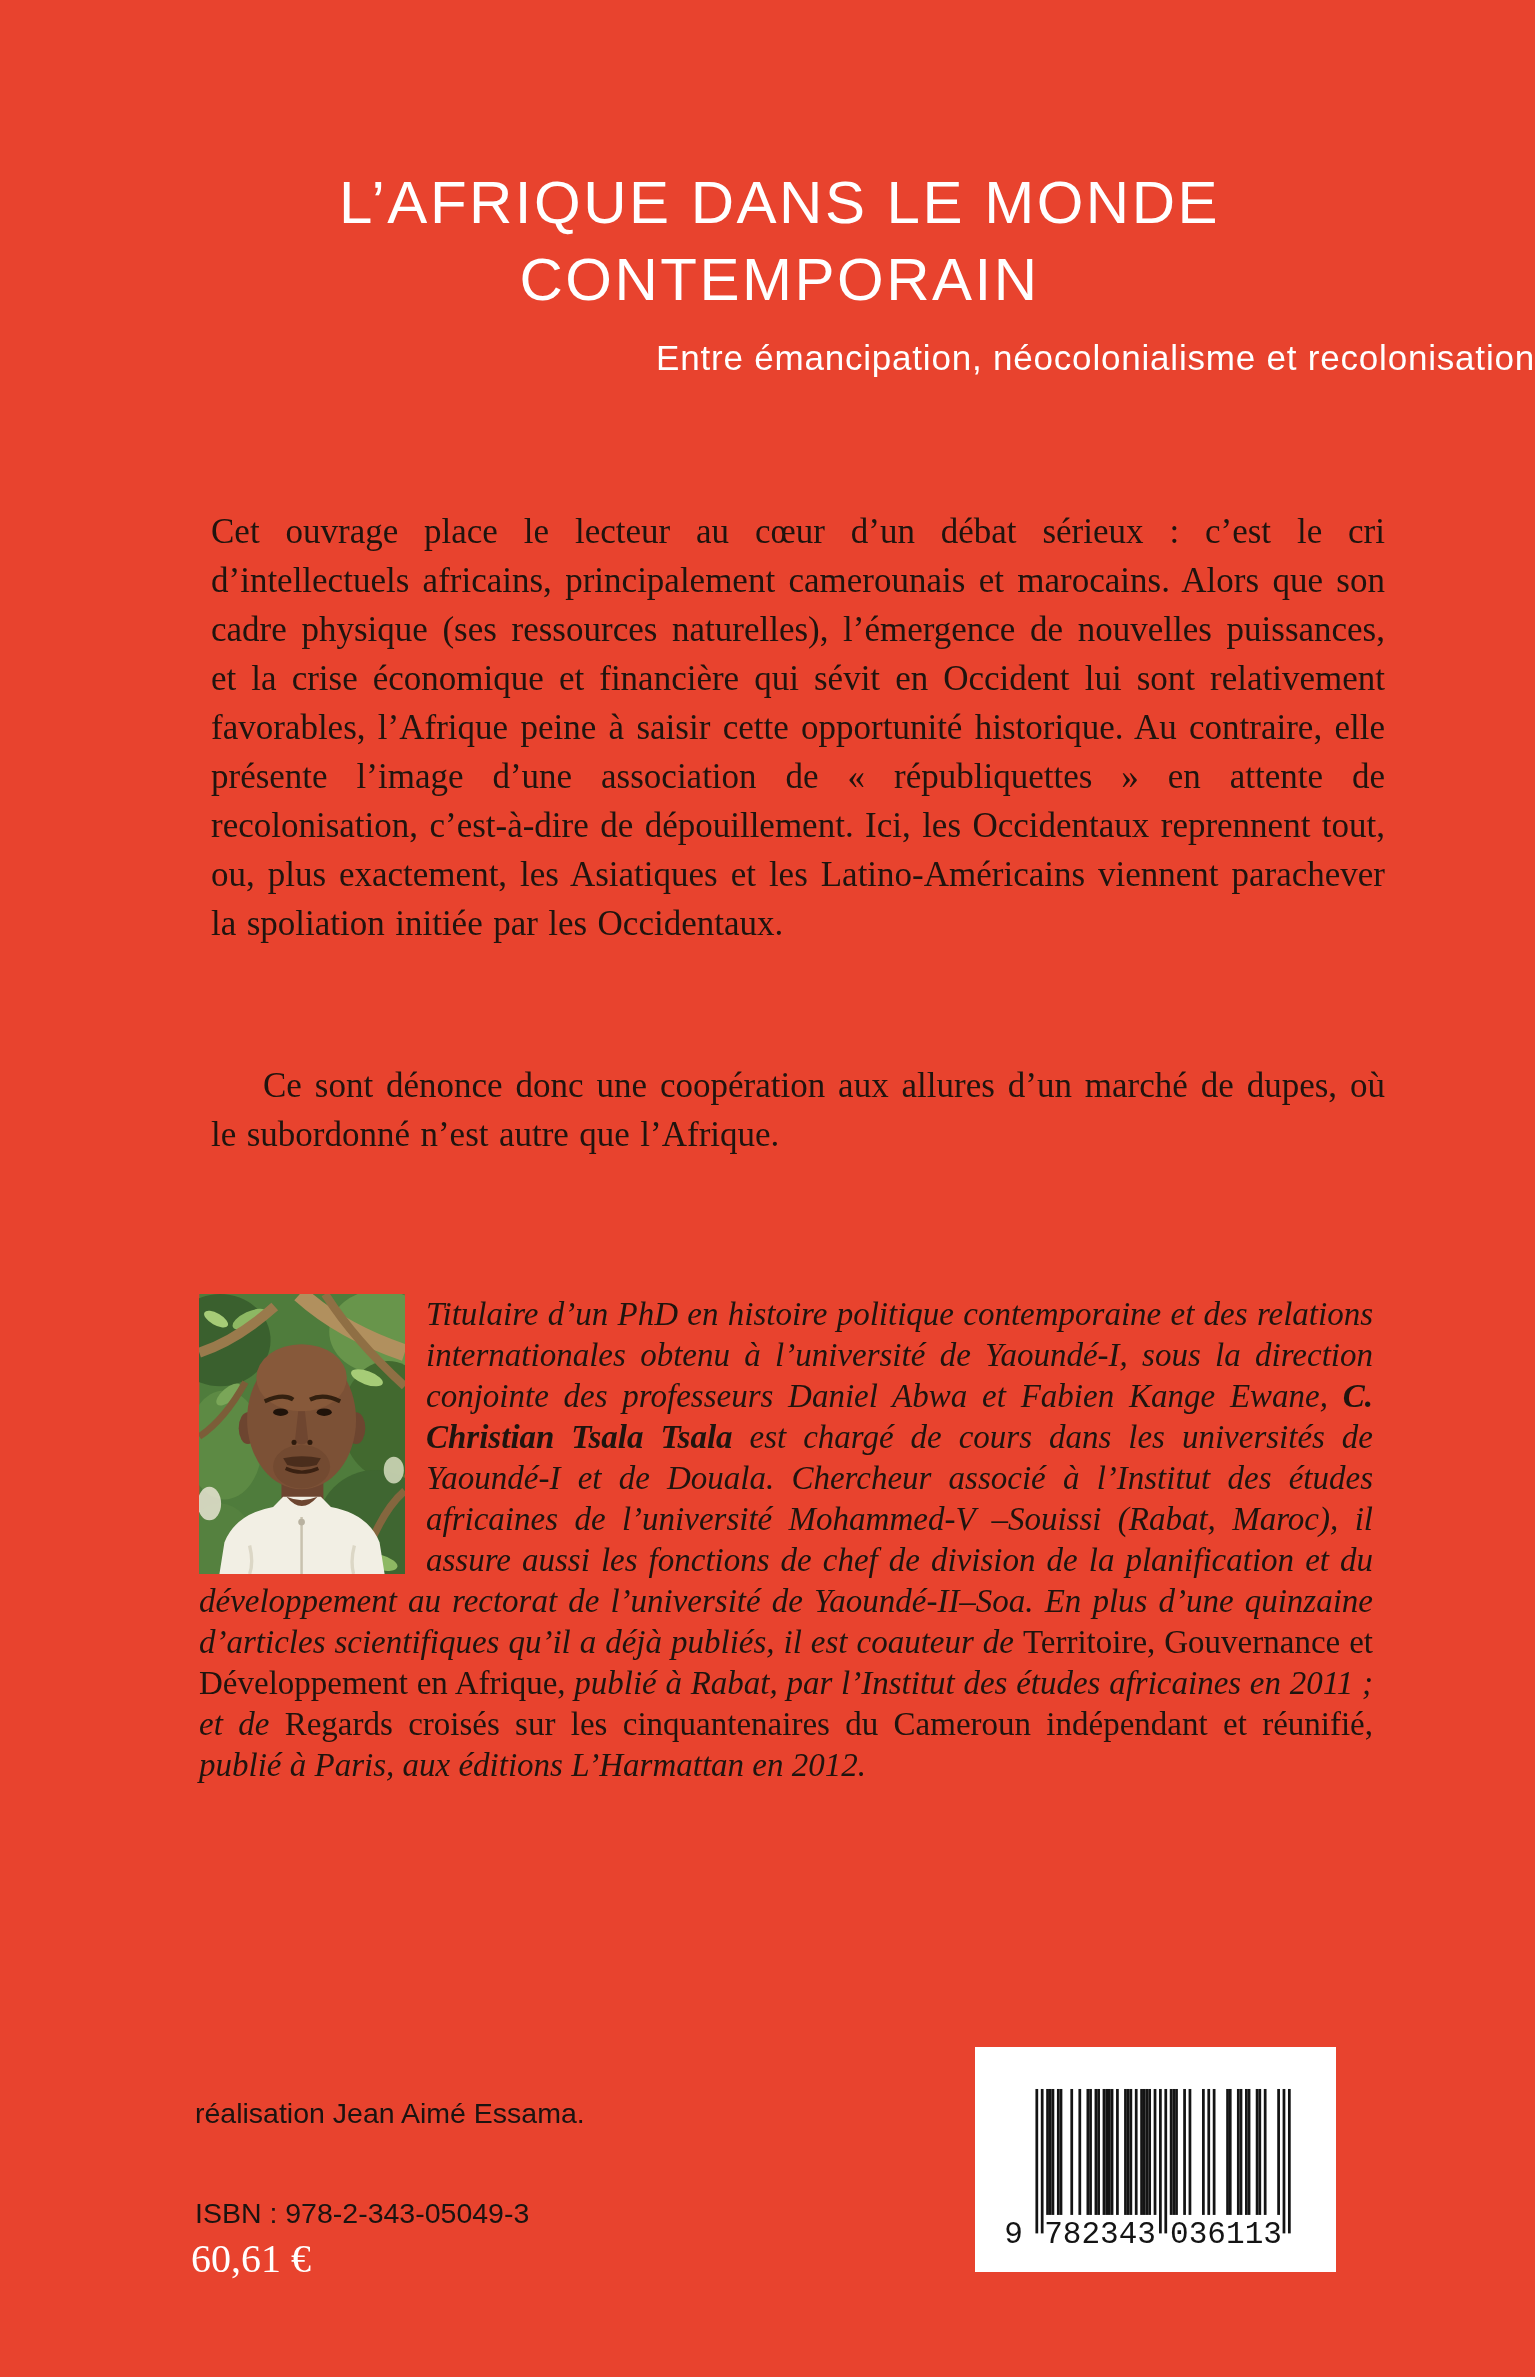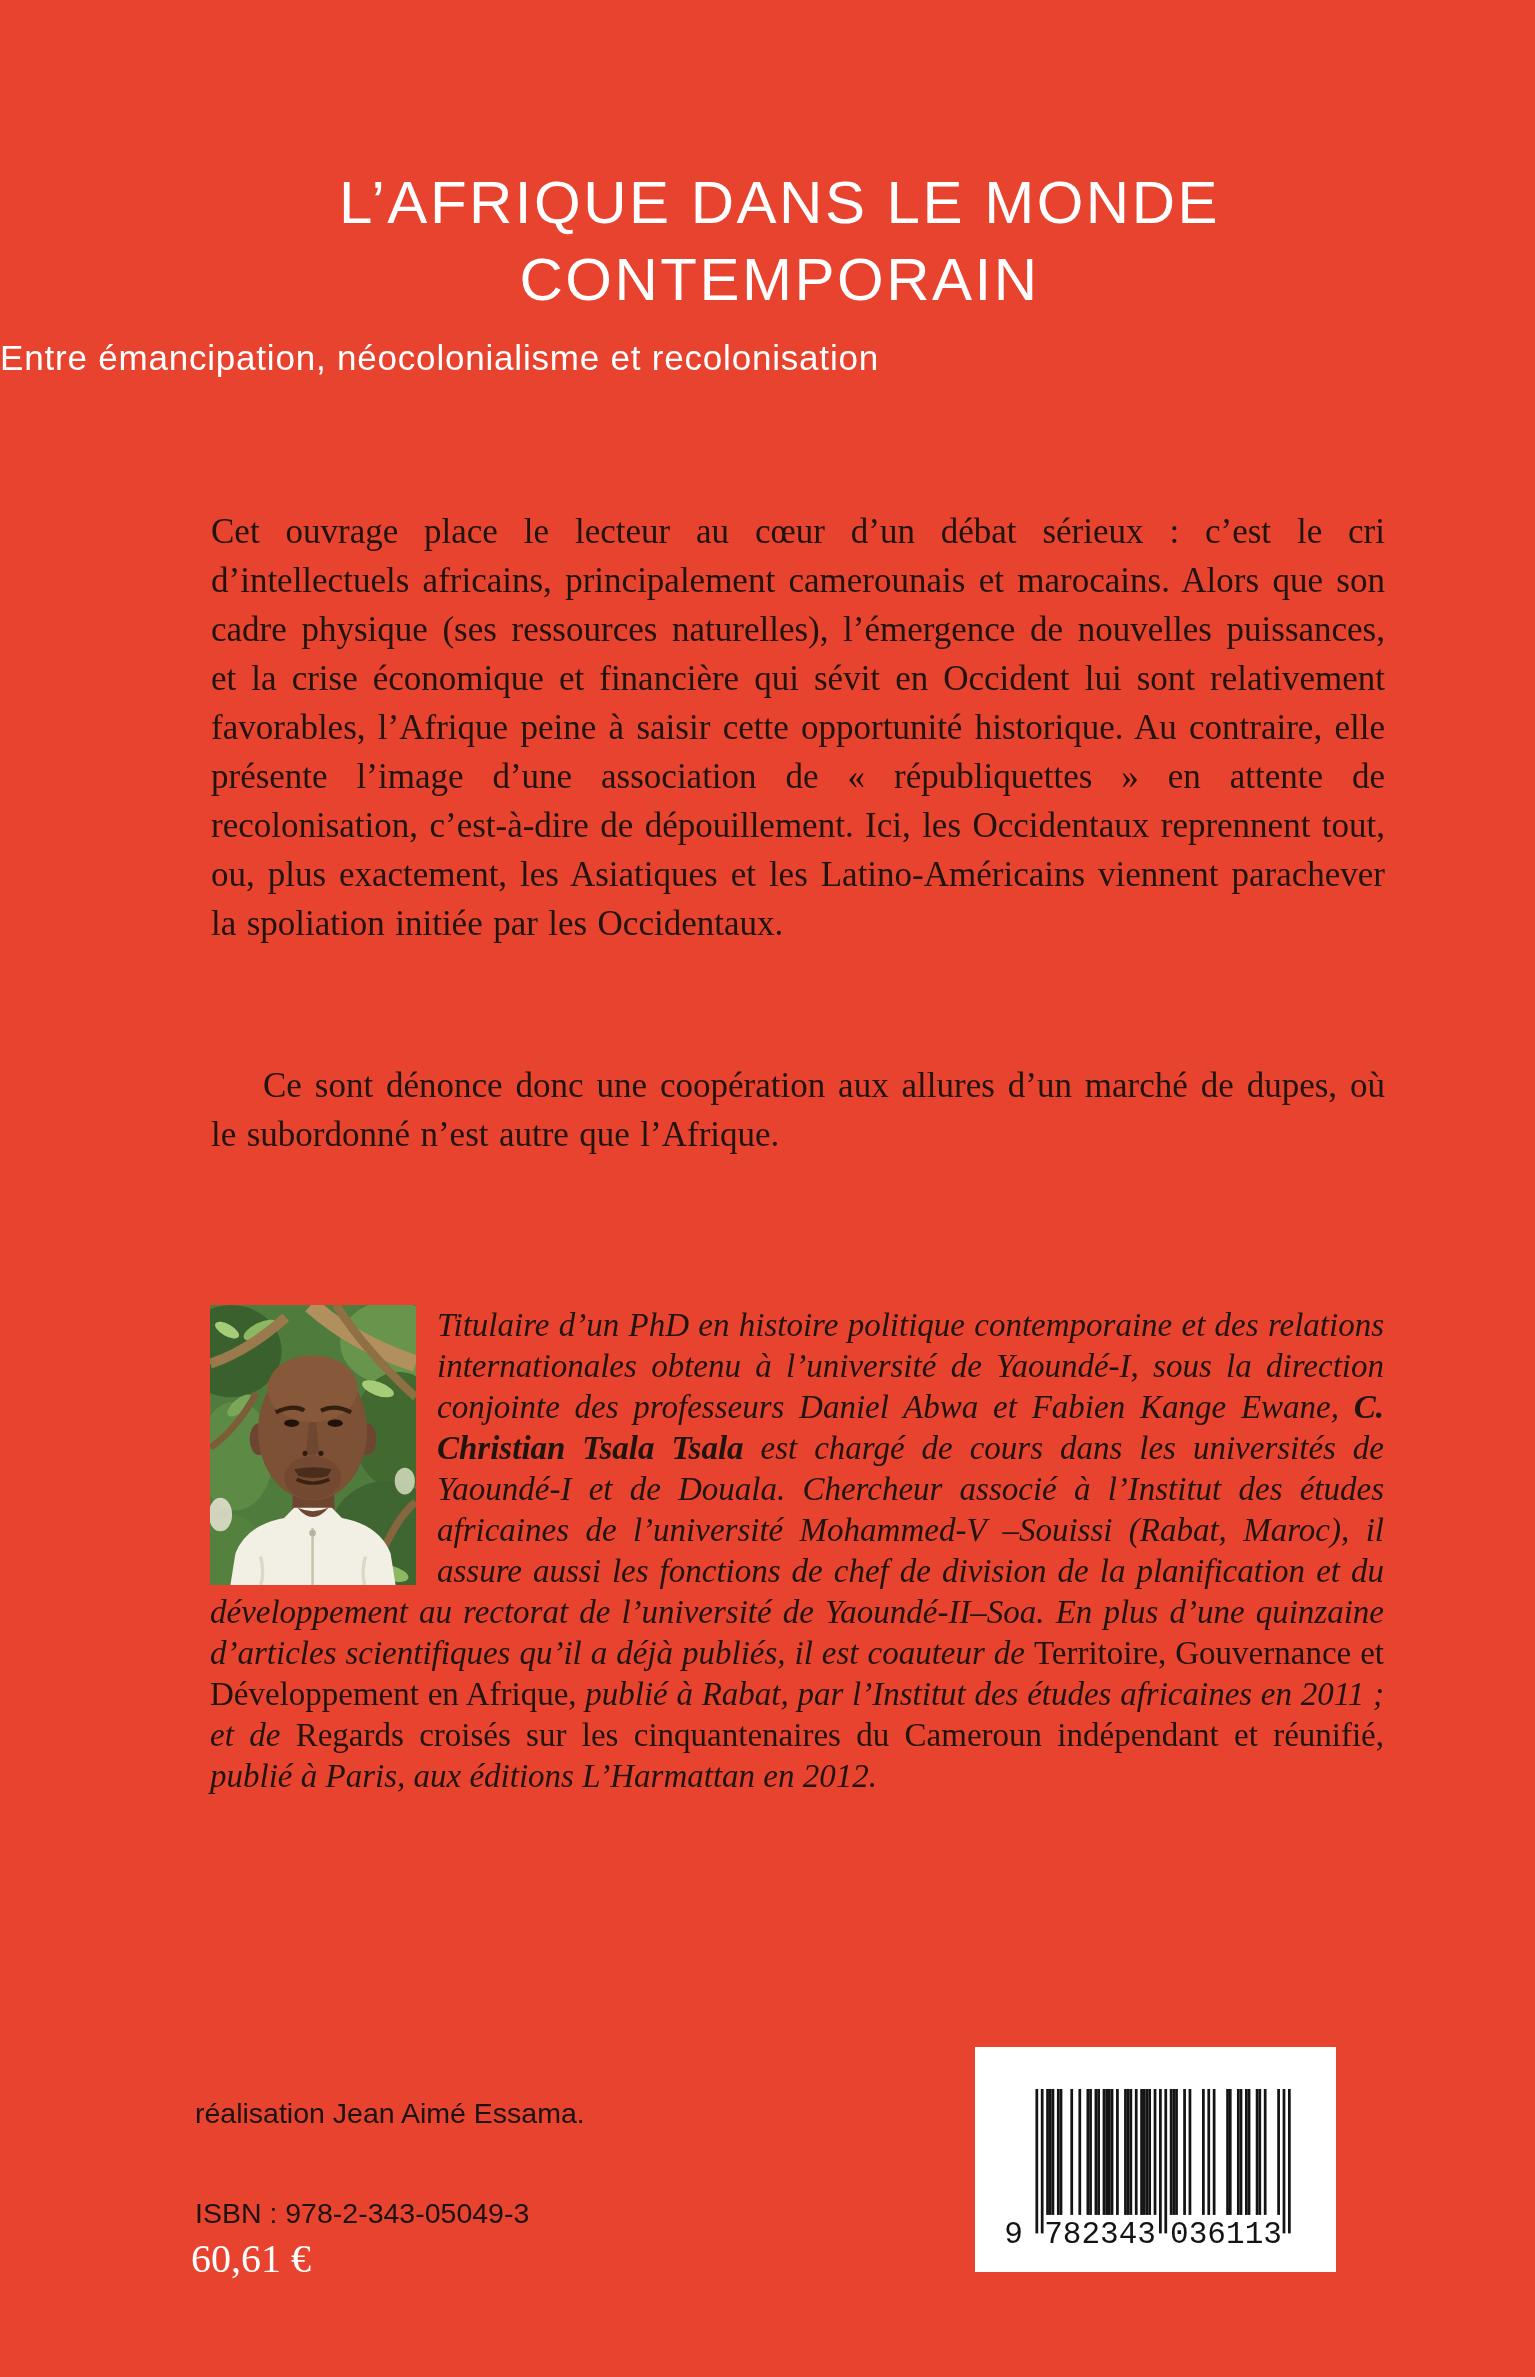--- a/index.html
+++ b/index.html
@@ -21,39 +21,39 @@
   .title-block{
     position:absolute;left:0;top:164px;width:100%;
     text-align:center;color:var(--accent);
     font-family:"Liberation Sans",sans-serif;
   }
   .title-line{
     font-size:60px;line-height:77px;font-weight:400;letter-spacing:2.5px;padding-left:24px;
   }
   .subtitle{
     position:absolute;left:0;top:336px;width:100%;
-    text-align:left;color:var(--accent);
+    text-align:right;color:var(--accent);
     font-family:"Liberation Sans",sans-serif;
     font-size:35px;line-height:44px;font-weight:400;letter-spacing:0.8px;
   }
   
   .para{
     position:absolute;left:199px;width:1174px;
     font-size:35px;line-height:49px;
     text-align:justify;
     margin:12px;
     word-spacing:1.7px;
   }
   .para-1{top:495px;}
   .para-2{top:1049px;text-indent:52px;}
   
   .bio{
     position:absolute;left:199px;top:1294px;width:1174px;
     font-size:33px;line-height:41px;
-    text-align:justify;margin:11px;
+    text-align:justify;margin:0;
   }
   .bio .photo{
     float:left;width:206px;height:280px;
     margin:0 21px 5px 0;display:block;
   }
   .run-italic{font-style:italic;}
   .run-bold-italic{font-style:italic;font-weight:700;}
   .run-roman{font-style:normal;}
   
   .credit{

